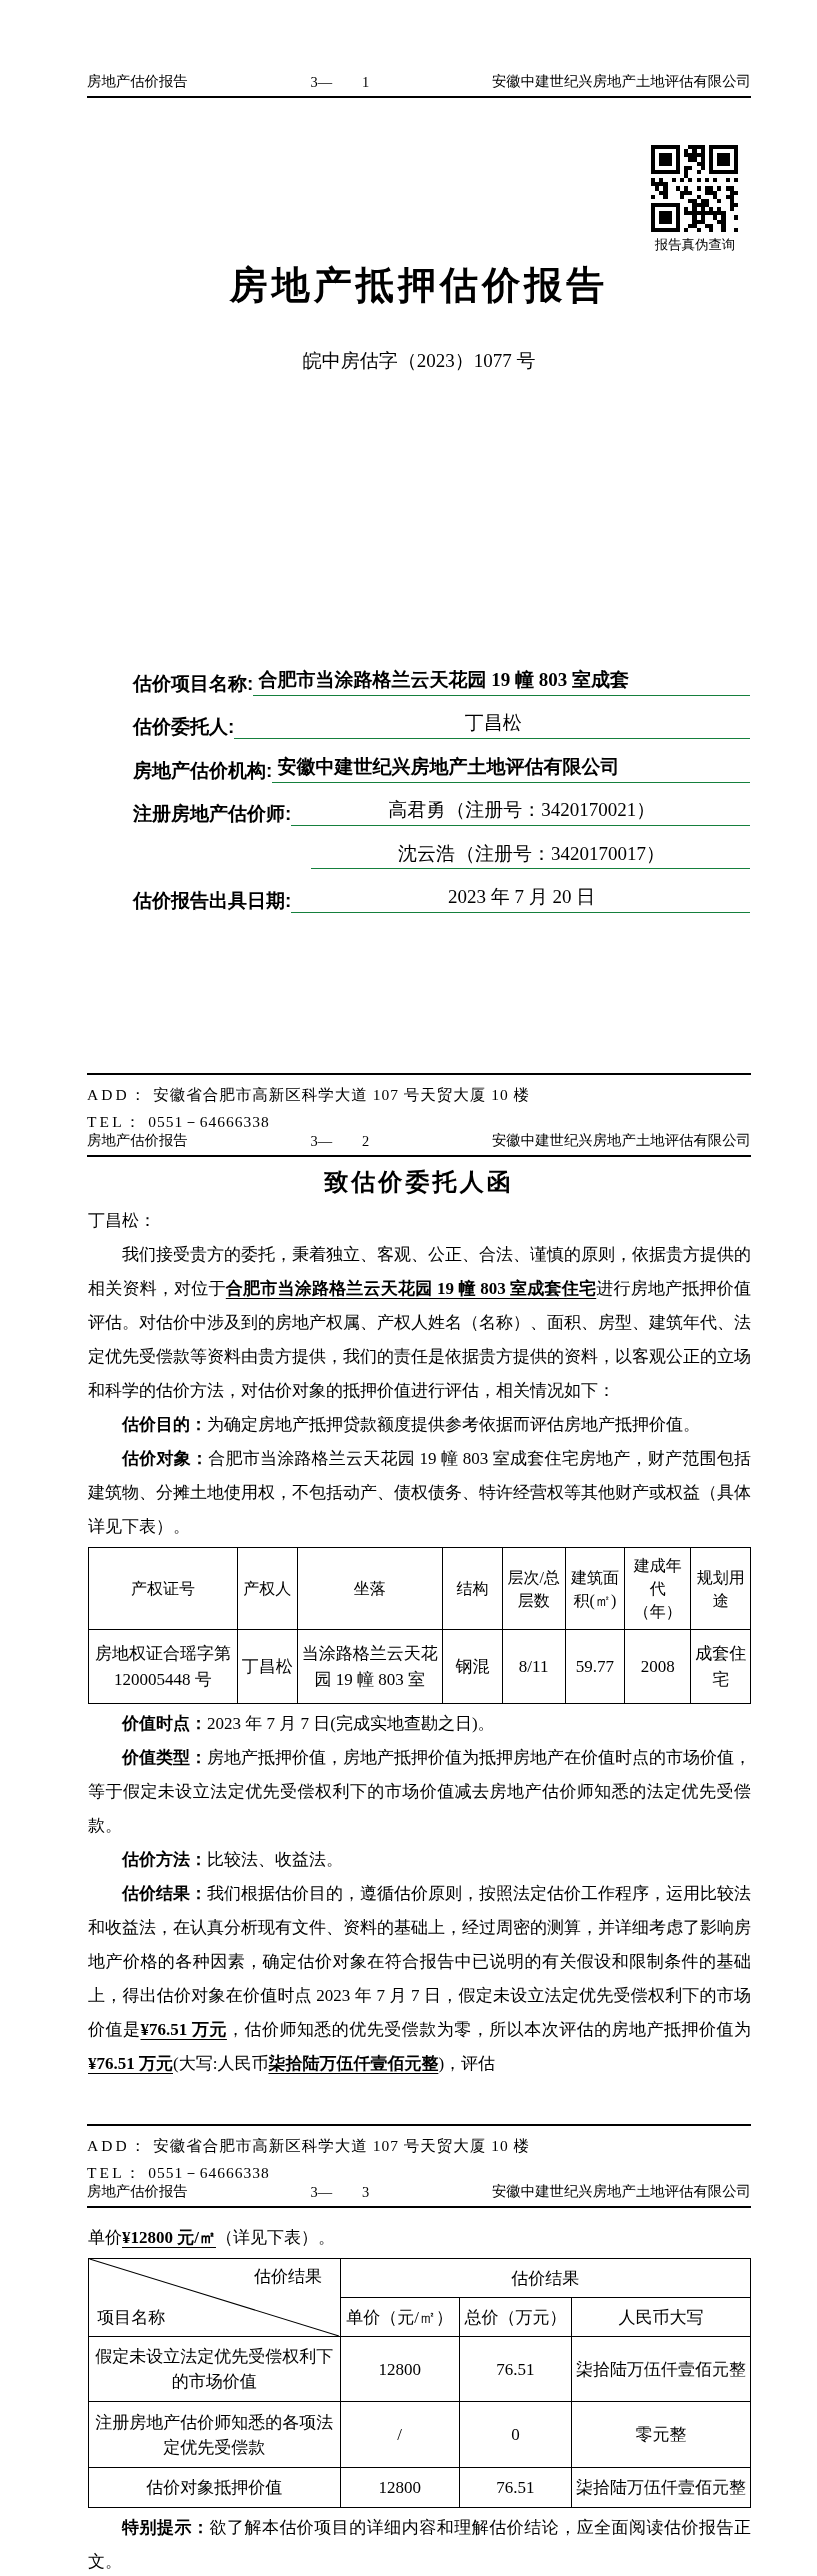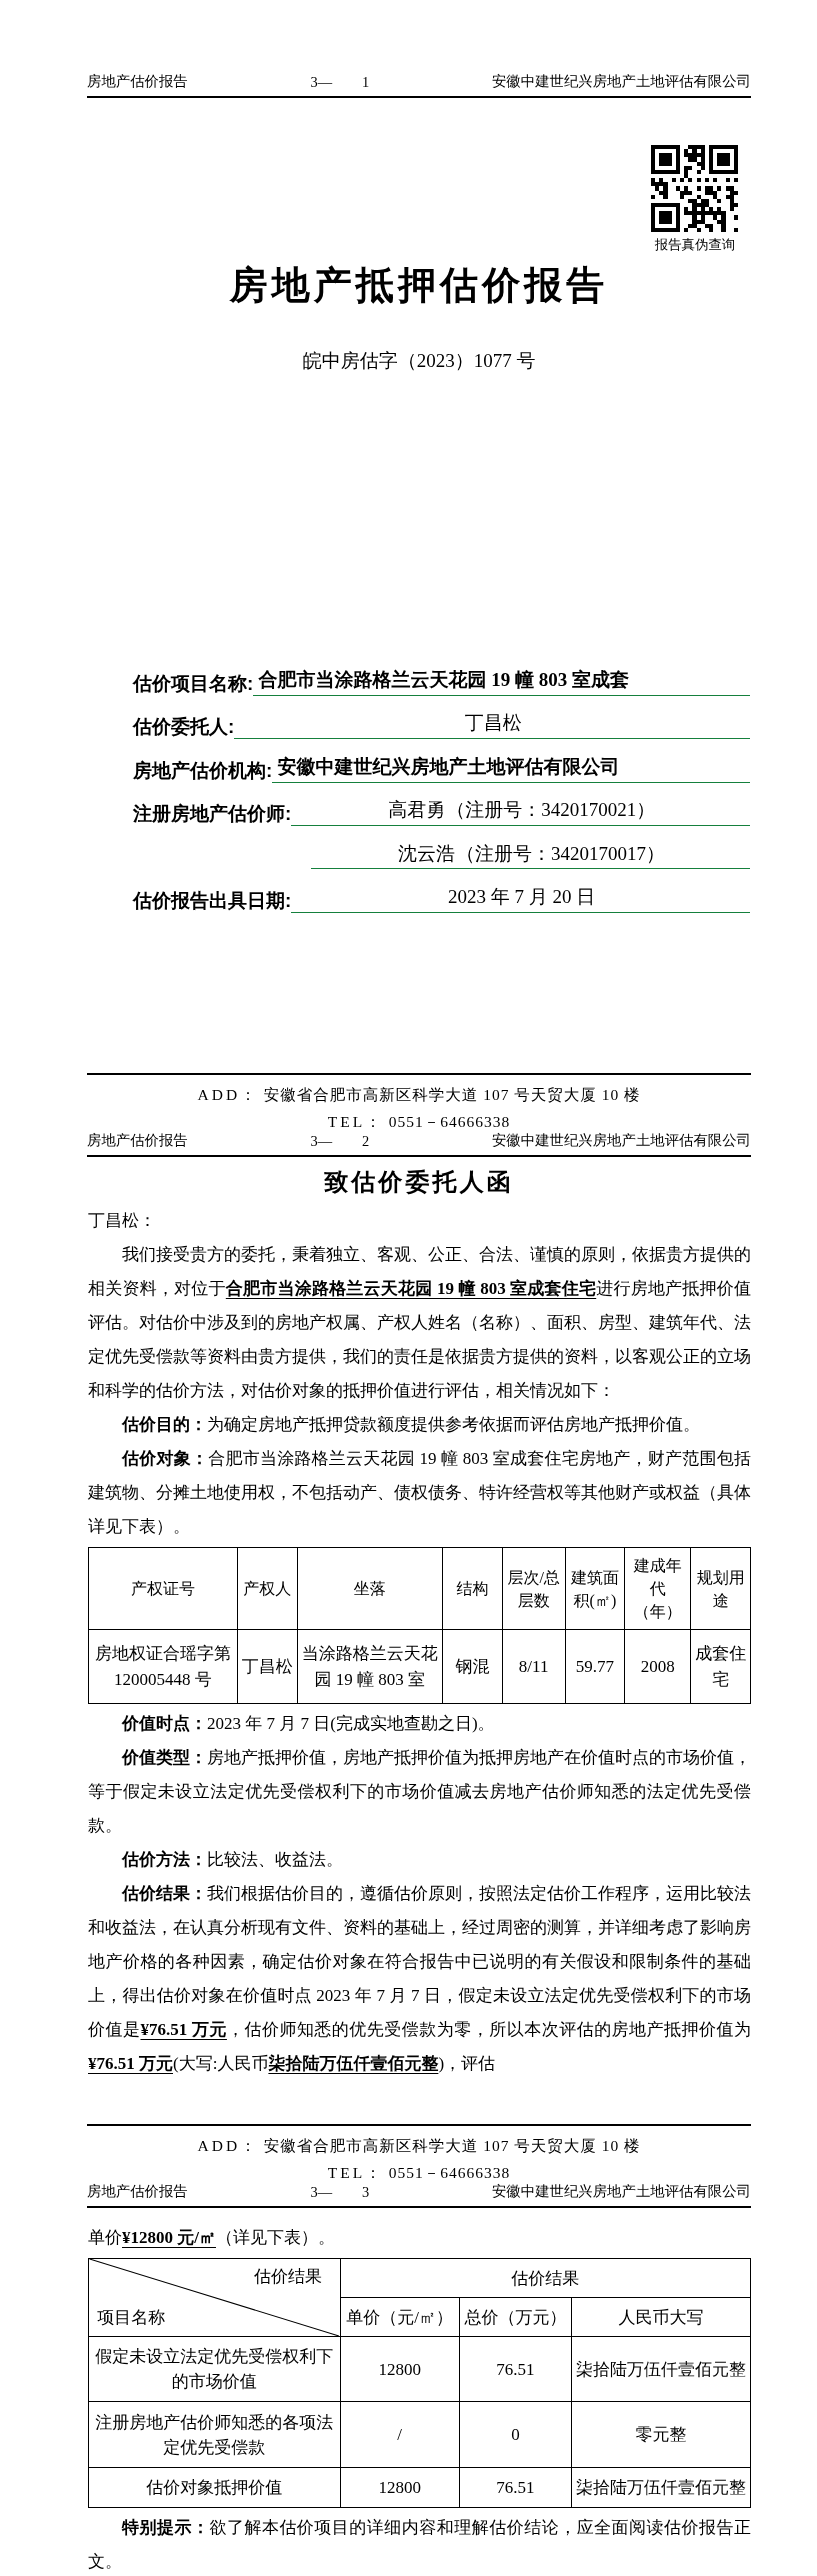--- a/index.html
+++ b/index.html
@@ -9,21 +9,21 @@
   #sec1{top:0;height:1126px;}
   #sec2{top:1126px;height:1051px;}
   #sec3{top:2177px;height:1123px;}
 
   
   .page-header{position:absolute;left:77px;right:77px;display:flex;justify-content:space-between;
                align-items:flex-end;font-size:14.4px;border-bottom:2.1px solid #000;padding-bottom:5.2px;}
   .ph-center{white-space:pre;}
   .ph-center .pgnum{display:inline-block;margin-left:30px;}
   .page-footer{position:absolute;left:77px;right:77px;border-top:2.1px solid #000;
-               padding-top:10.3px;font-size:15.5px;text-align:center;}
+               padding-top:10.3px;font-size:15.5px;}
   .page-footer .fline{margin-bottom:6.2px;letter-spacing:1px;}
   .page-footer .flabel{letter-spacing:3.1px;}
 
   
   .qr-block{position:absolute;top:145px;right:89px;width:88px;text-align:center;}
   .qr-block svg{display:block;width:87px;height:87px;shape-rendering:crispEdges;}
   .qr-caption{font-size:13.4px;margin-top:4.1px;}
   .title{position:absolute;top:260px;left:0;width:100%;text-align:center;
          font-size:38px;font-weight:bold;letter-spacing:4.1px;}
   .docnum{position:absolute;top:348px;left:0;width:100%;text-align:center;

